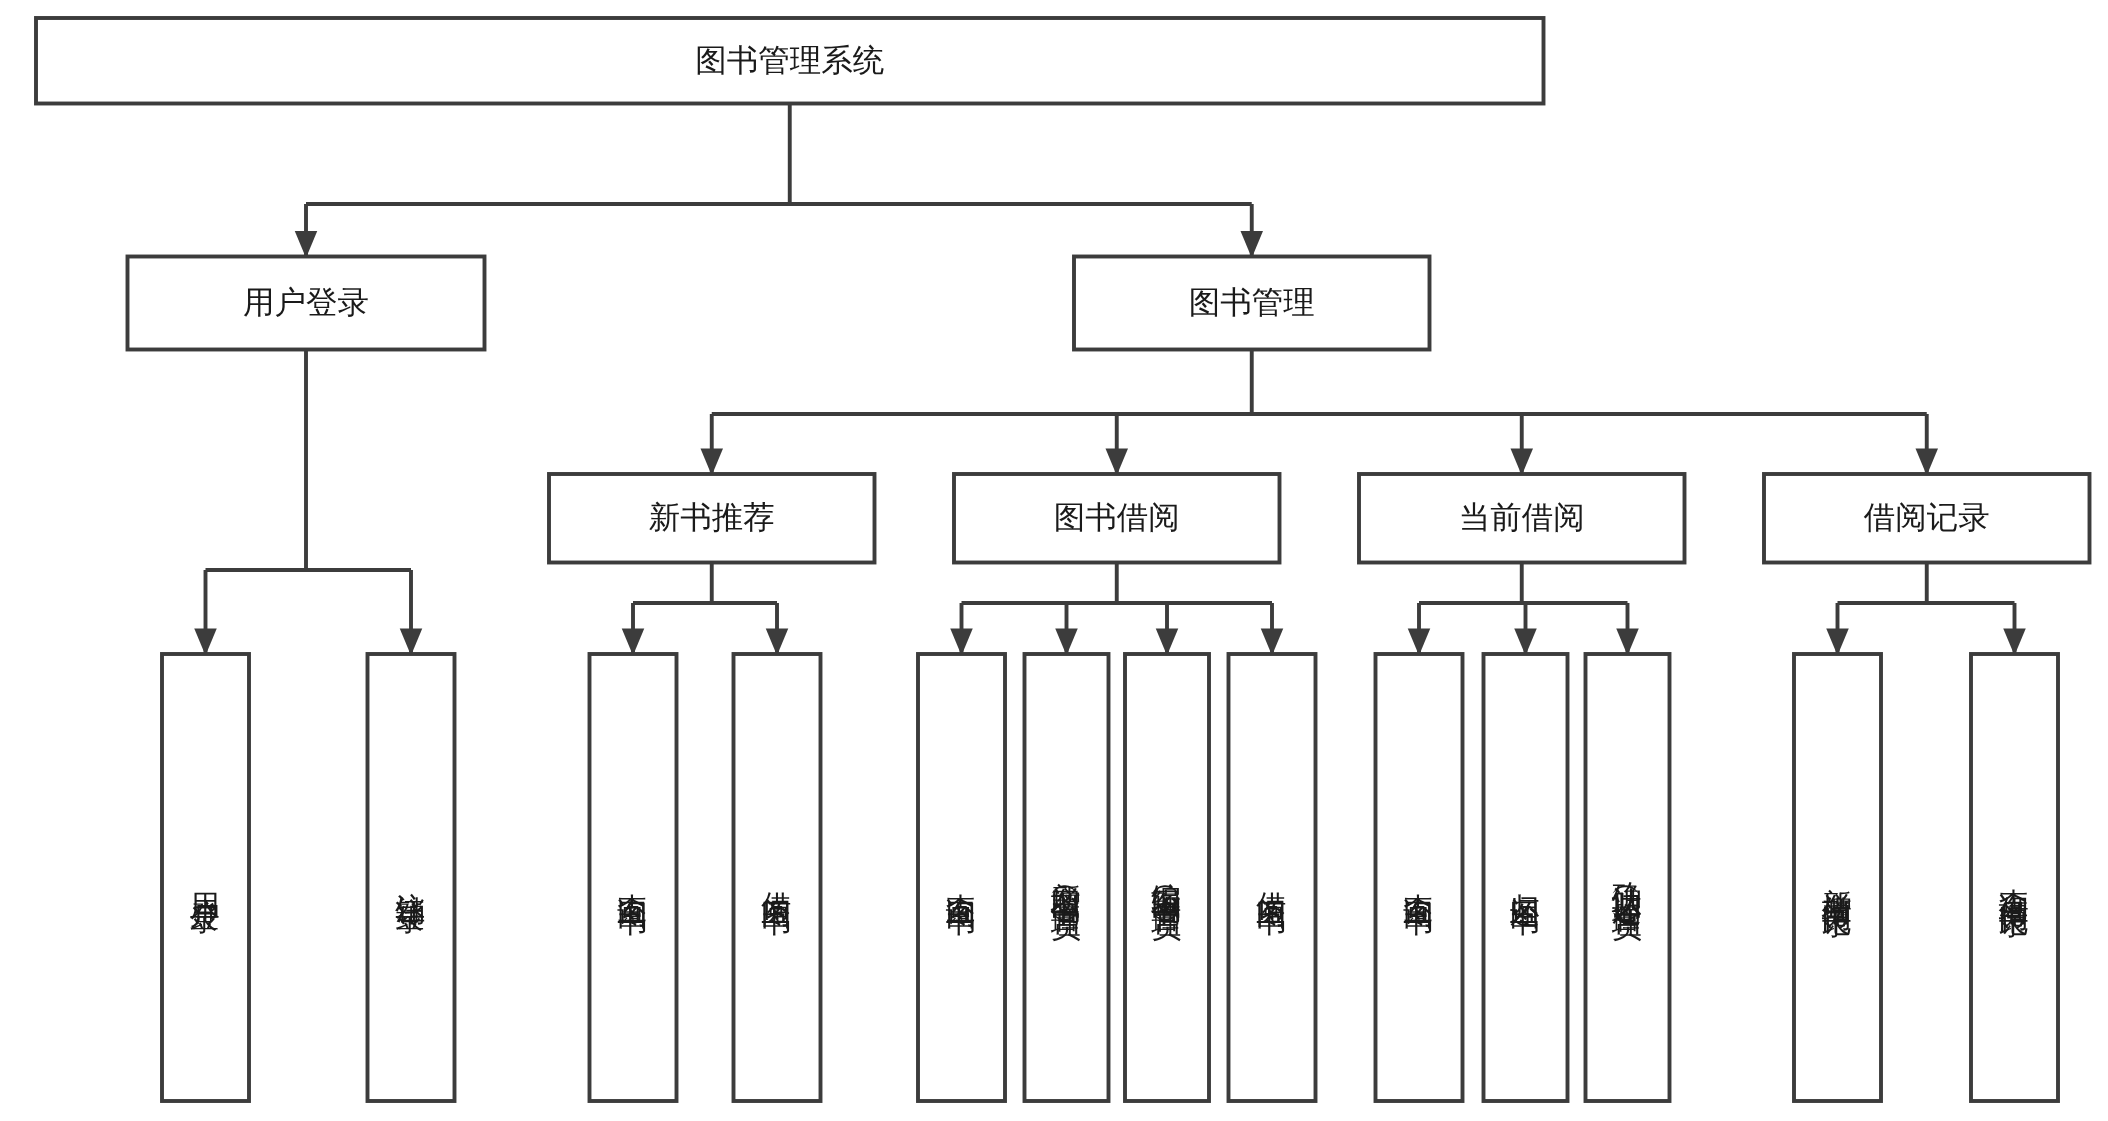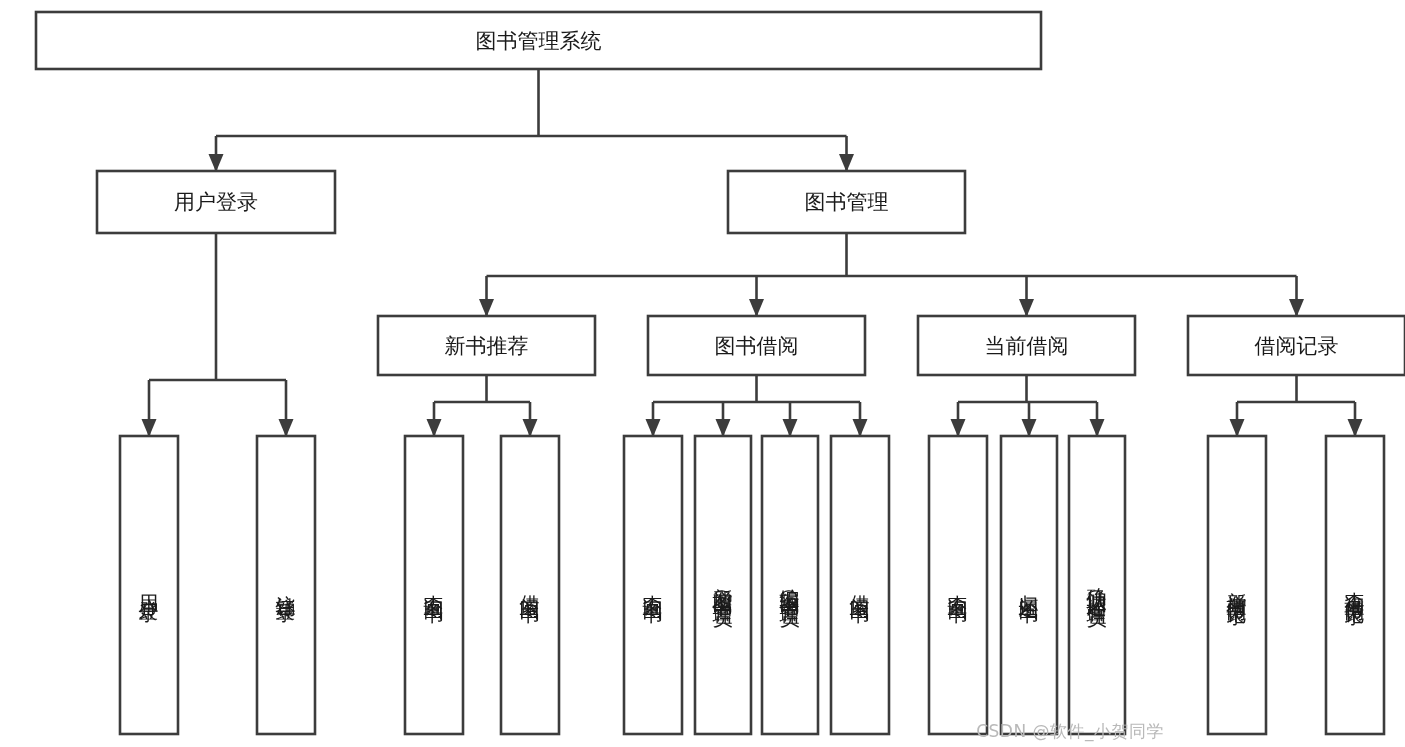--- a/index.html
+++ b/index.html
@@ -9,21 +9,21 @@
   }
   body {
     width: 1405px;
     height: 747px;
     font-family: "DejaVu Sans", "Liberation Sans", sans-serif;
     overflow: hidden;
     position: relative;
   }
   #diagram-root {
     position: absolute;
-    left: 16px; top: 0;
+    left: 4px; top: 0;
     width: 1162px;
     height: 747px;
     border-radius: 28px;
   }
   svg.diagram-canvas {
     display: block;
     width: 1405px;
     height: 747px;
   }
   .node-box {
@@ -213,14 +213,13 @@
       <div class="leaf-text" style="left: 608px; top: 436px; width: 58px; height: 298px;">查询图书</div>
       <div class="leaf-text" style="left: 679px; top: 436px; width: 56px; height: 298px;">新增图书（管理员）</div>
       <div class="leaf-text" style="left: 746px; top: 436px; width: 56px; height: 298px;">编辑图书（管理员）</div>
       <div class="leaf-text" style="left: 815px; top: 436px; width: 58px; height: 298px;">借阅图书</div>
       <div class="leaf-text" style="left: 913px; top: 436px; width: 58px; height: 298px;">查询图书</div>
       <div class="leaf-text" style="left: 985px; top: 436px; width: 56px; height: 298px;">归还图书</div>
       <div class="leaf-text" style="left: 1053px; top: 436px; width: 56px; height: 298px;">确认归还（管理员）</div>
       <div class="leaf-text" style="left: 1192px; top: 436px; width: 58px; height: 298px;">新增借阅记录</div>
       <div class="leaf-text" style="left: 1310px; top: 436px; width: 58px; height: 298px;">查询借阅记录</div>
     </div>
-  <div class="watermark">CSDN @软件_小贺同学</div>
 </div>
 
 </body></html>

